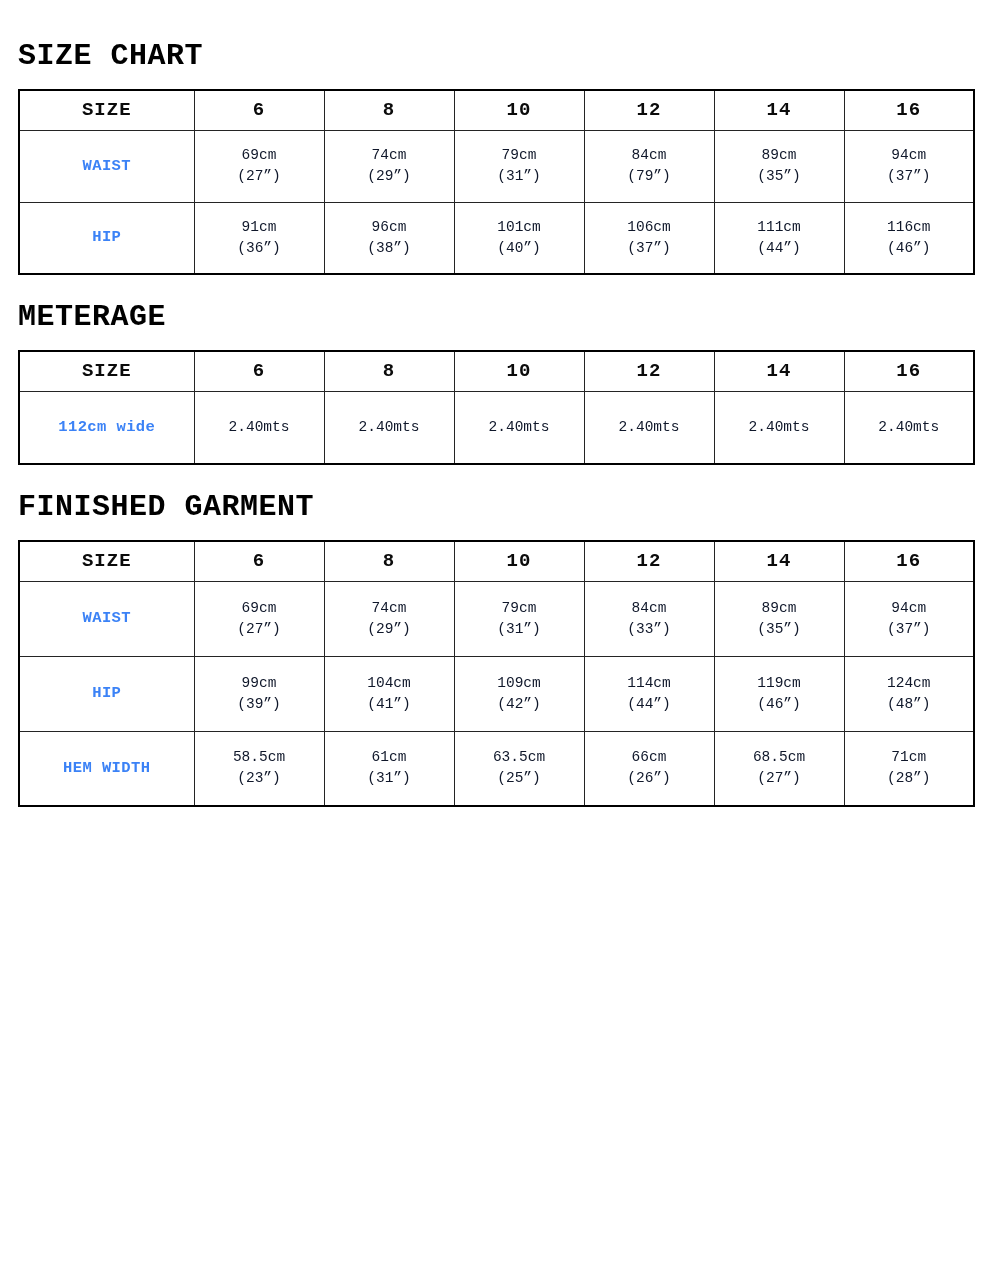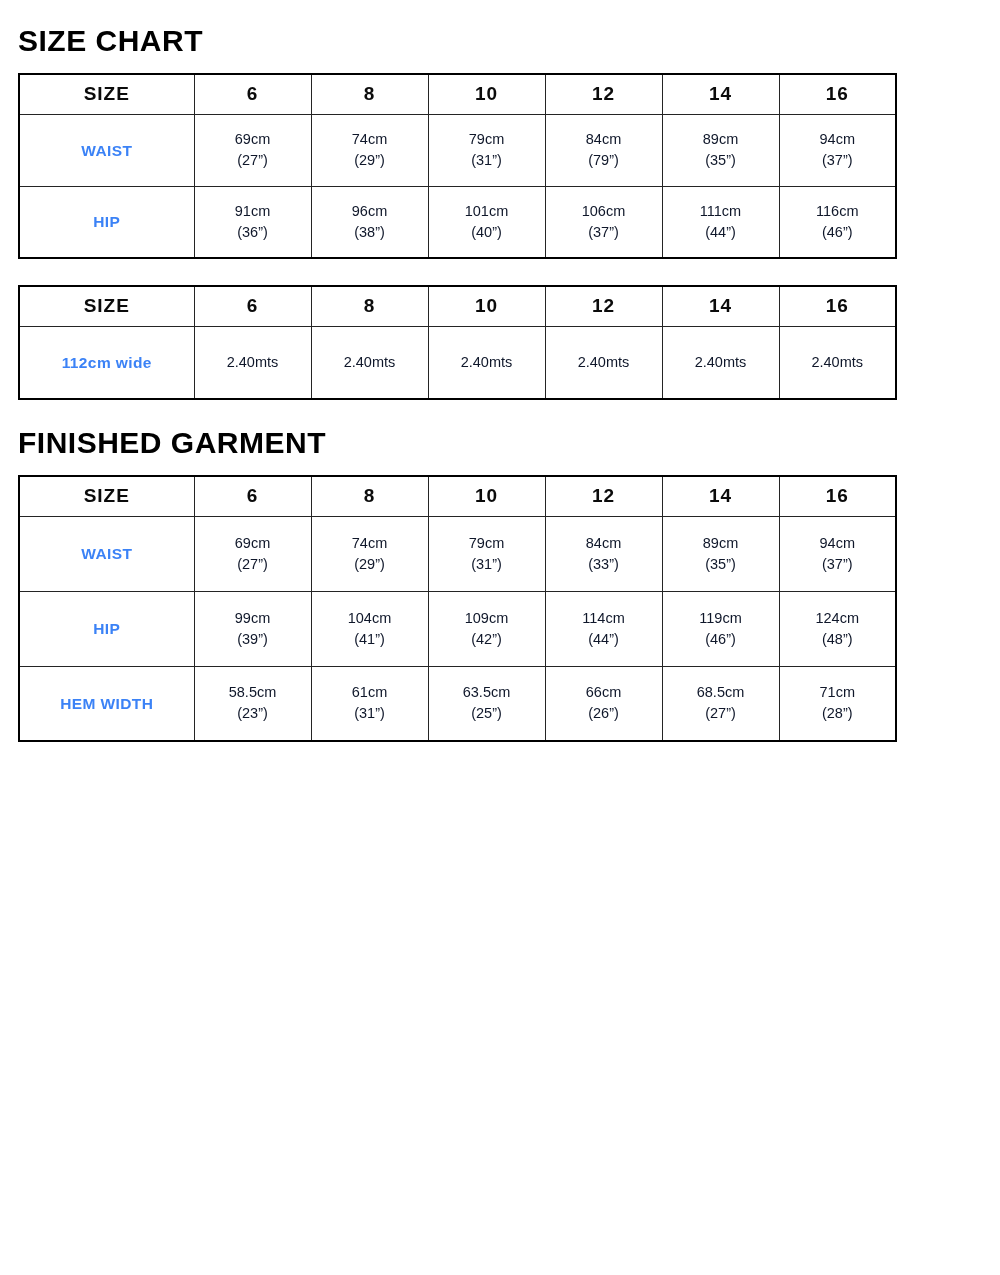--- a/index.html
+++ b/index.html
@@ -8,35 +8,36 @@
     padding: 0;
     background: #ffffff;
   }
   body {
     width: 1000px;
     height: 1275px;
     font-family: "Liberation Sans", sans-serif;
     color: #0b0b0b;
   }
   .page {
-    padding: 24px 0 0 18px;
+    padding: 40px 0 0 18px;
+    font-family: Liberation Mono, monospace;
   }
   .section { margin: 0 0 26px 0; }
   .section-title {
     font-size: 30px;
     font-weight: 800;
     letter-spacing: 0.5px;
     color: #000000;
     margin: 0 0 16px 0;
     line-height: 1.1;
   }
   table.size-table {
     border-collapse: collapse;
     table-layout: fixed;
-    width: 879px;
+    width: 957px;
     border: 2.5px solid #000000;
     background: #ffffff;
   }
   col.label-col { width: 175px; }
   th, td {
     border: 1.6px solid #242424;
     text-align: center;
     vertical-align: middle;
     padding: 2px 4px;
   }
@@ -123,20 +124,21 @@
             <td>111cm
 (44”)</td>
             <td>116cm
 (46”)</td>
           </tr>
         </tbody>
       </table>
   </div>
 
   <div class="section">
+    <h1 class="section-title">METERAGE</h1>
     <table class="size-table t-meterage">
         <colgroup>
           <col class="label-col">
           <col>
           <col>
           <col>
           <col>
           <col>
           <col>
         </colgroup>

